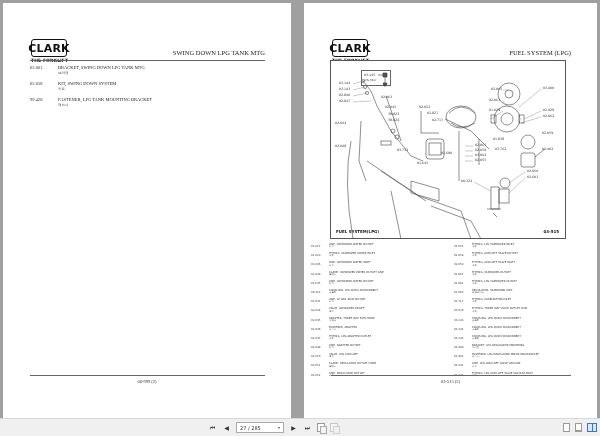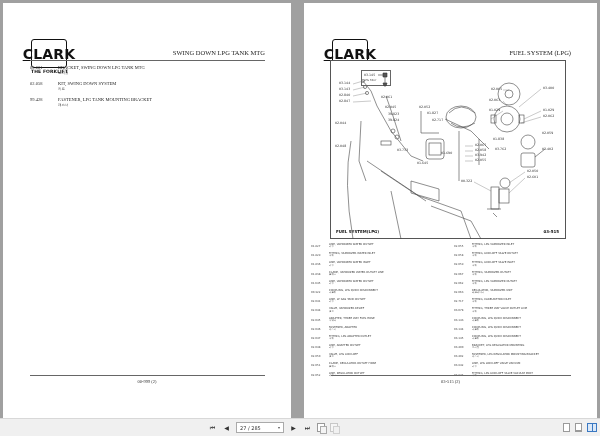--- a/index.html
+++ b/index.html
@@ -5,22 +5,22 @@
   * { box-sizing: border-box; margin: 0; padding: 0; }
   html, body { width: 600px; height: 436px; overflow: hidden; }
   body { background: #9a9a9a; font-family: "Liberation Serif", serif; position: relative; }
 
   .viewer { position: absolute; left: 0; top: 0; width: 600px; height: 418px; background: #a0a0a0; }
   .page { position: absolute; top: 3px; background: #ffffff; height: 415px; overflow: hidden; }
   .page-left { left: 3px; width: 288px; }
   .page-right { left: 304px; width: 293px; }
 
   .logo { position: absolute; left: 28px; top: 36px; width: 36px; }
-  .logo-box { border: 1.5px solid #111; border-radius: 3px; height: 29px; display: flex; align-items: center; justify-content: center;
-    font-family: "DejaVu Sans", sans-serif; font-weight: bold; font-size: 14px; letter-spacing: 0.2px; color: #111; line-height: 1; text-decoration: underline; }
+  .logo-box { border: 1.5px solid #111; border-radius: 3px; height: 18px; display: flex; align-items: center; justify-content: center;
+    font-family: "DejaVu Sans", sans-serif; font-weight: bold; font-size: 11px; letter-spacing: 0.2px; color: #111; line-height: 1; }
   .logo-sub { font-family: "DejaVu Sans", sans-serif; font-weight: bold; font-size: 4.5px; color: #111; margin-top: 1px; letter-spacing: 0.1px; white-space: nowrap; }
 
   .page-title { position: absolute; top: 46px; right: 26px; font-size: 6.5px; color: #222; white-space: nowrap; }
   .title-rule { position: absolute; top: 57px; left: 27px; right: 26px; height: 1px; background: #666; }
 
   .parts-list { position: absolute; left: 27px; top: 62px; right: 26px; }
   .part-row { display: flex; margin-bottom: 6px; }
   .part-no { width: 28px; font-size: 4.5px; color: #333; }
   .part-desc { font-size: 4.5px; color: #222; line-height: 1.25; }
   .part-desc .kr { font-family: "DejaVu Sans", sans-serif; font-size: 3.5px; color: #444; display: block; }

